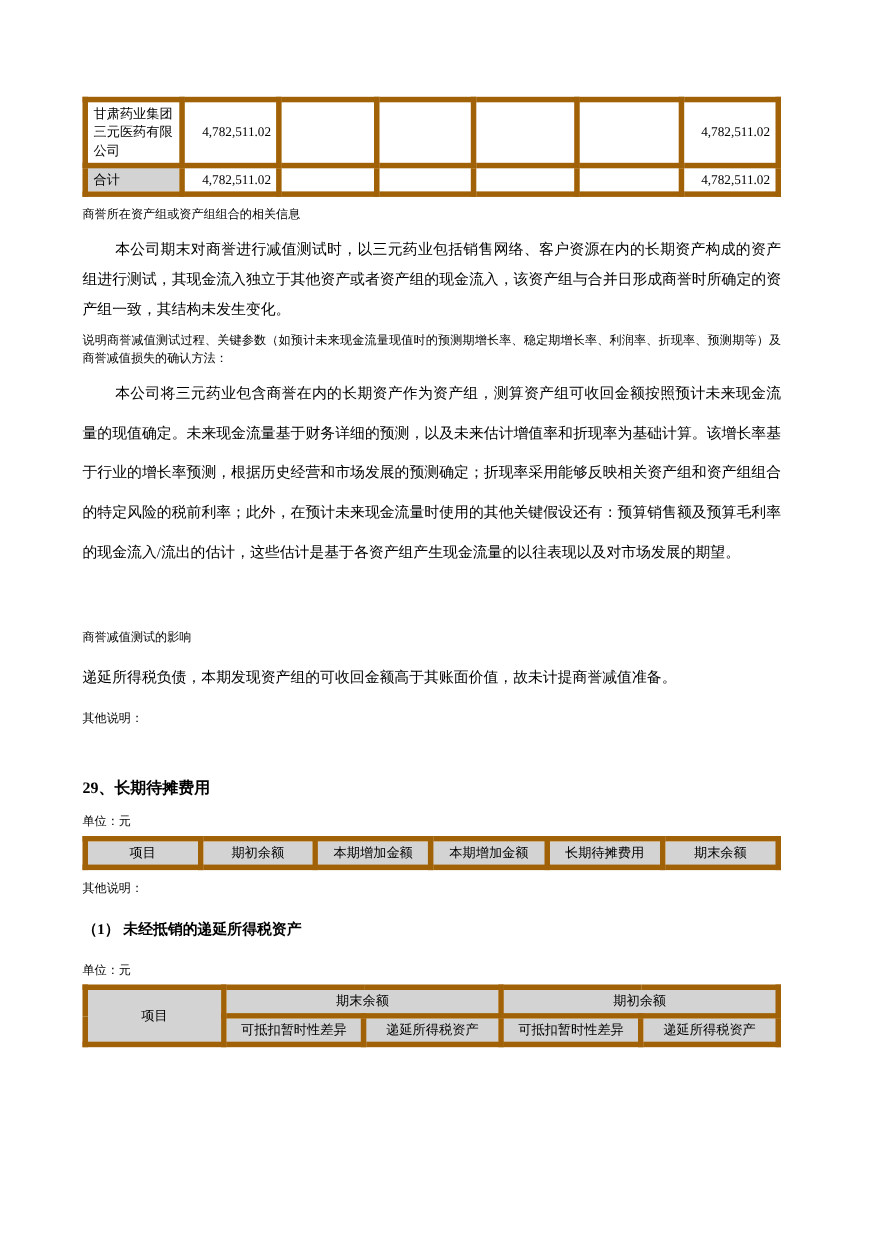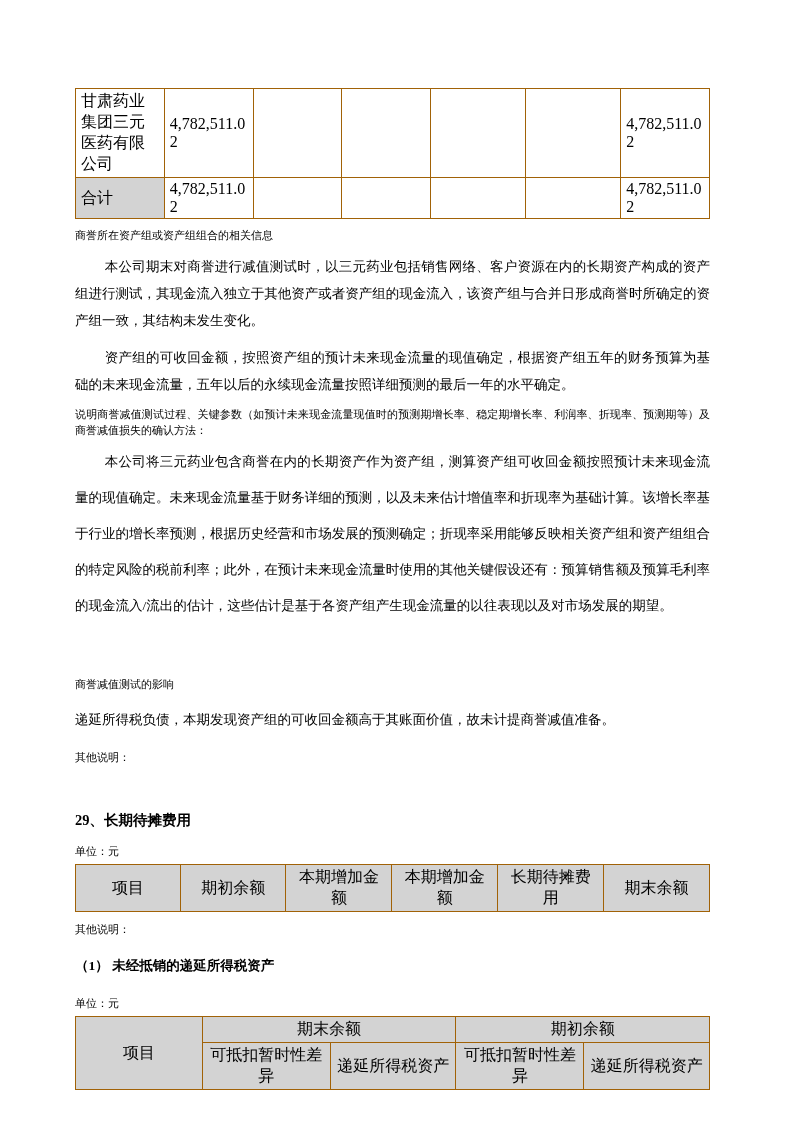--- a/index.html
+++ b/index.html
@@ -11,31 +11,31 @@
   .page {
     width:793px; height:1122px;
     background:#ffffff;
     padding:88px 83px 0 75px;
     overflow:hidden;
     position:relative;
   }
   
   .tbl { width:100%; border-collapse:collapse; table-layout:fixed; }
   .tbl td, .tbl th {
-    border:1px solid #a16207;
-    font-size:16px;
+    border:5px solid #a16207;
+    font-size:12px;
     font-weight:normal;
     padding:2px 5px;
     vertical-align:middle;
     overflow:hidden;
     word-break:break-all;
   }
   .t1 td { height:26px; }
   .cell-left  { text-align:left; }
-  .cell-num   { }
+  .cell-num   { text-align:right; }
   .cell-gray  { background:#d3d3d3; }
   .t2 th, .t3 th { background:#d3d3d3; height:23px; }
   .t3 th { height:22px; }
   
   .small { font-size:11px; line-height:16px; margin-top:8px; text-align:justify; }
   .body  { font-size:13.5px; line-height:27px; margin-top:10px; text-align:justify; }
   .indent { text-indent:2.2em; }
   .wide  { line-height:36px; margin-top:6px; }
   .impact-label { margin-top:52px; }
   .impact-text  { margin-top:14px; }
@@ -78,21 +78,20 @@
         <td></td>
         <td></td>
         <td></td>
         <td class="cell-num">4,782,511.02</td>
       </tr>
     </tbody>
   </table>
 
   <p class="small">商誉所在资产组或资产组组合的相关信息</p>
   <p class="body indent">本公司期末对商誉进行减值测试时，以三元药业包括销售网络、客户资源在内的长期资产构成的资产组进行测试，其现金流入独立于其他资产或者资产组的现金流入，该资产组与合并日形成商誉时所确定的资产组一致，其结构未发生变化。</p>
-  <p class="body indent">资产组的可收回金额，按照资产组的预计未来现金流量的现值确定，根据资产组五年的财务预算为基础的未来现金流量，五年以后的永续现金流量按照详细预测的最后一年的水平确定。</p>
   <p class="small">说明商誉减值测试过程、关键参数（如预计未来现金流量现值时的预测期增长率、稳定期增长率、利润率、折现率、预测期等）及商誉减值损失的确认方法：</p>
   <p class="body indent wide">本公司将三元药业包含商誉在内的长期资产作为资产组，测算资产组可收回金额按照预计未来现金流量的现值确定。未来现金流量基于财务详细的预测，以及未来估计增值率和折现率为基础计算。该增长率基于行业的增长率预测，根据历史经营和市场发展的预测确定；折现率采用能够反映相关资产组和资产组组合的特定风险的税前利率；此外，在预计未来现金流量时使用的其他关键假设还有：预算销售额及预算毛利率的现金流入/流出的估计，这些估计是基于各资产组产生现金流量的以往表现以及对市场发展的期望。</p>
   <p class="small impact-label">商誉减值测试的影响</p>
   <p class="body impact-text">递延所得税负债，本期发现资产组的可收回金额高于其账面价值，故未计提商誉减值准备。</p>
   <p class="small other-notes">其他说明：</p>
 
   <h3 class="h-num">29、长期待摊费用</h3>
   <p class="small unit">单位：元</p>
   <table class="tbl t2 tbl-gap">
     <colgroup>

